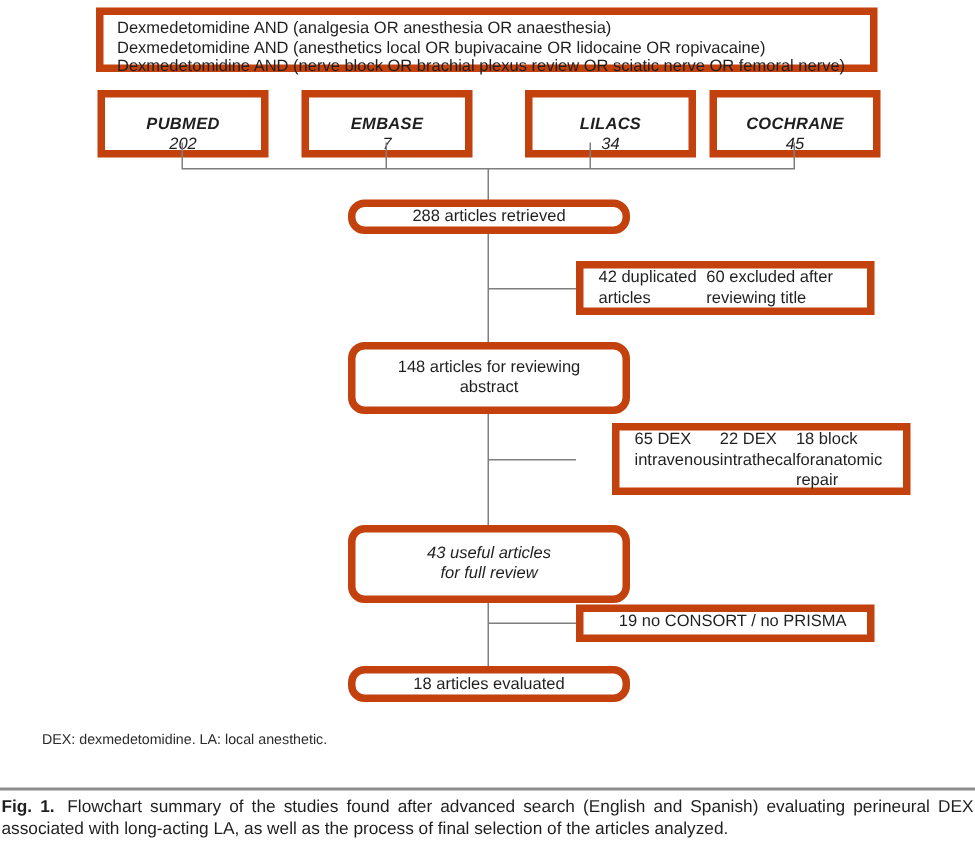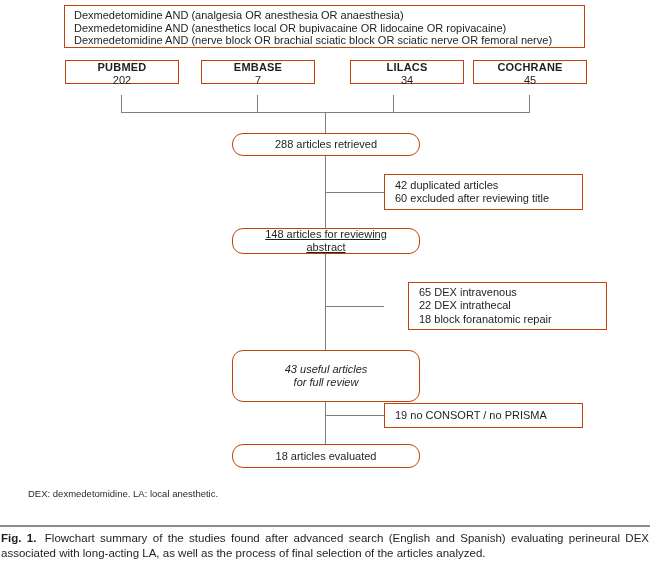--- a/index.html
+++ b/index.html
@@ -11,55 +11,56 @@
   .figure {
     position: relative;
     width: 650px;
     height: 562px;
     background: #ffffff;
     overflow: hidden;
   }
   .box {
     position: absolute;
     background: #ffffff;
-    border: 1px solid #c2410c;
+    border: 5px solid #c2410c;
   }
   .query-box {
     left: 64px; top: 5px; width: 521px; height: 43px;
     padding: 3px 4px 0 9px;
     font-size: 11px;
     line-height: 12.6px;
     white-space: nowrap;
   }
   .db-box {
-    top: 60px; width: 114px; height: 24px;
+    top: 60px; width: 114px; height: 45px;
     text-align: center;
     font-size: 11px;
     line-height: 13px;
-    padding-top: 0;
+    padding-top: 12px;
+    font-style: italic;
   }
   .db-name { font-weight: bold; letter-spacing: 0.2px; display: block; }
   .db-count { display: block; }
   .flow-box {
     left: 232px; width: 188px;
     display: flex;
     flex-direction: column;
     justify-content: center;
     text-align: center;
     font-size: 11px;
     line-height: 13px;
     border-radius: 11px;
   }
   .side-box {
     left: 384px; width: 199px;
     font-size: 11px;
     line-height: 13.5px;
     padding-left: 10px;
     display: flex;
-    flex-direction: column;
+    flex-direction: row;
     justify-content: center;
   }
   .line {
     position: absolute;
     background: #7f7f7f;
   }
   .footnote {
     position: absolute;
     left: 28px; top: 488px;
     font-size: 9.5px;
@@ -82,21 +83,21 @@
   .caption b { margin-right: 3px; margin-top: 28px; }
 </style>
 </head>
 <body>
 
 <div class="figure">
 
   <div class="box query-box">
     <div>Dexmedetomidine AND (analgesia OR anesthesia OR anaesthesia)</div>
     <div>Dexmedetomidine AND (anesthetics local OR bupivacaine OR lidocaine OR ropivacaine)</div>
-    <div>Dexmedetomidine AND (nerve block OR brachial sciatic block OR sciatic nerve OR femoral nerve)</div>
+    <div>Dexmedetomidine AND (nerve block OR brachial plexus review OR sciatic nerve OR femoral nerve)</div>
   </div>
 
   <div class="box db-box" style="left:65px;">
     <span class="db-name">PUBMED</span>
     <span class="db-count">202</span>
   </div>
   <div class="box db-box" style="left:201px;">
     <span class="db-name">EMBASE</span>
     <span class="db-count">7</span>
   </div>
@@ -116,21 +117,21 @@
   <div class="line" style="left:121px; top:112px; width:409px; height:1px;"></div>
   <div class="line" style="left:325px; top:112px; width:1px; height:332px;"></div>
   <div class="line" style="left:326px; top:192px; width:58px; height:1px;"></div>
   <div class="line" style="left:326px; top:306px; width:58px; height:1px;"></div>
   <div class="line" style="left:326px; top:415px; width:58px; height:1px;"></div>
 
   <div class="box flow-box" style="top:133px; height:23px;">
     <div>288 articles retrieved</div>
   </div>
 
-  <div class="box flow-box" style="top:228px; height:26px;text-decoration:underline;">
+  <div class="box flow-box" style="top:228px; height:48px;">
     <div>148 articles for reviewing</div>
     <div>abstract</div>
   </div>
 
   <div class="box flow-box" style="top:350px; height:52px;font-style:italic;">
     <div>43 useful articles</div>
     <div>for full review</div>
   </div>
 
   <div class="box flow-box" style="top:444px; height:24px;">

